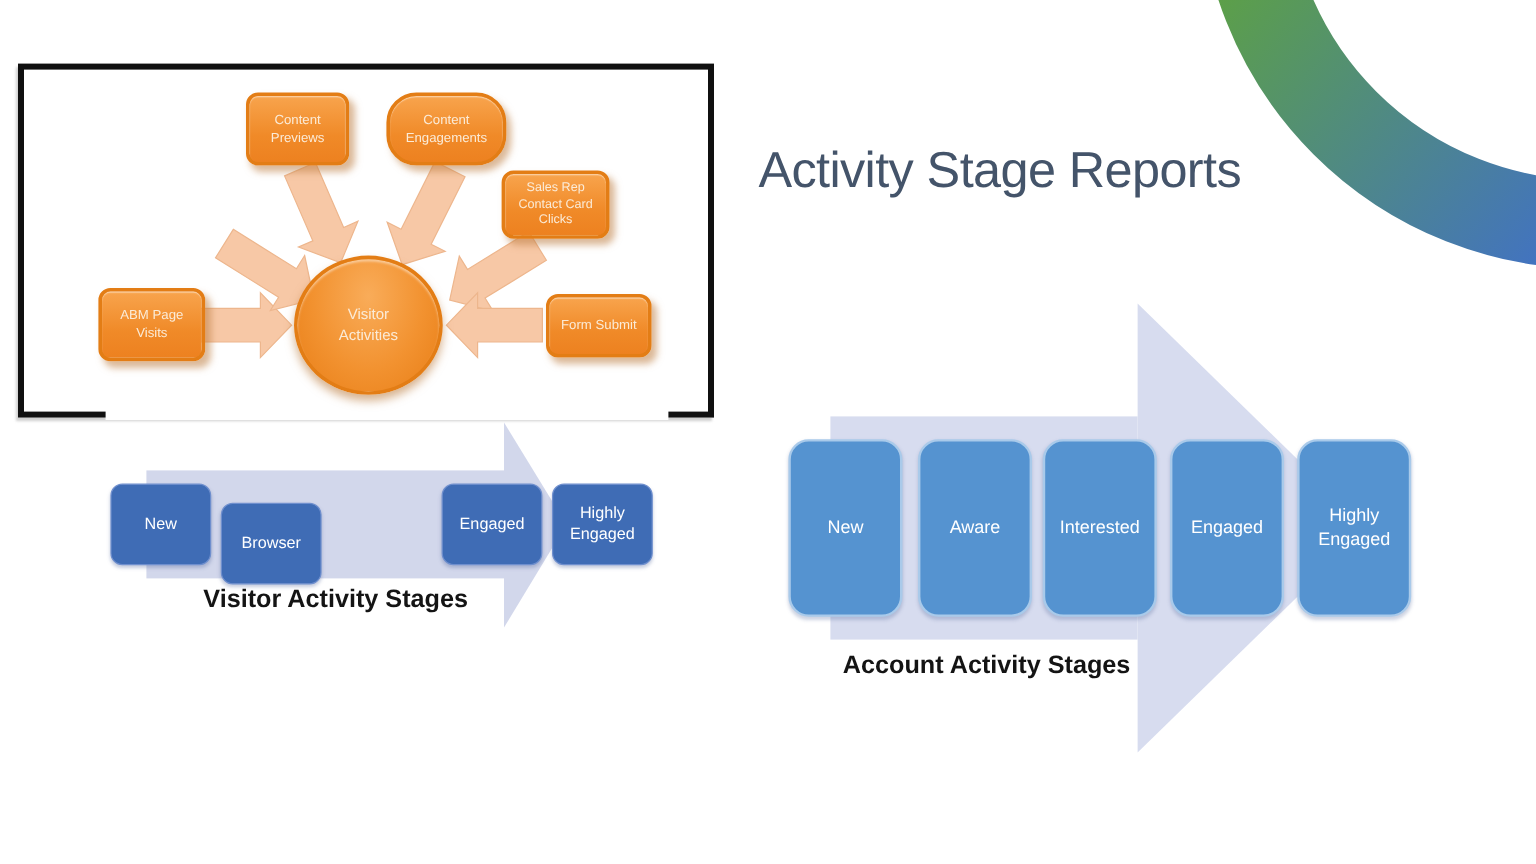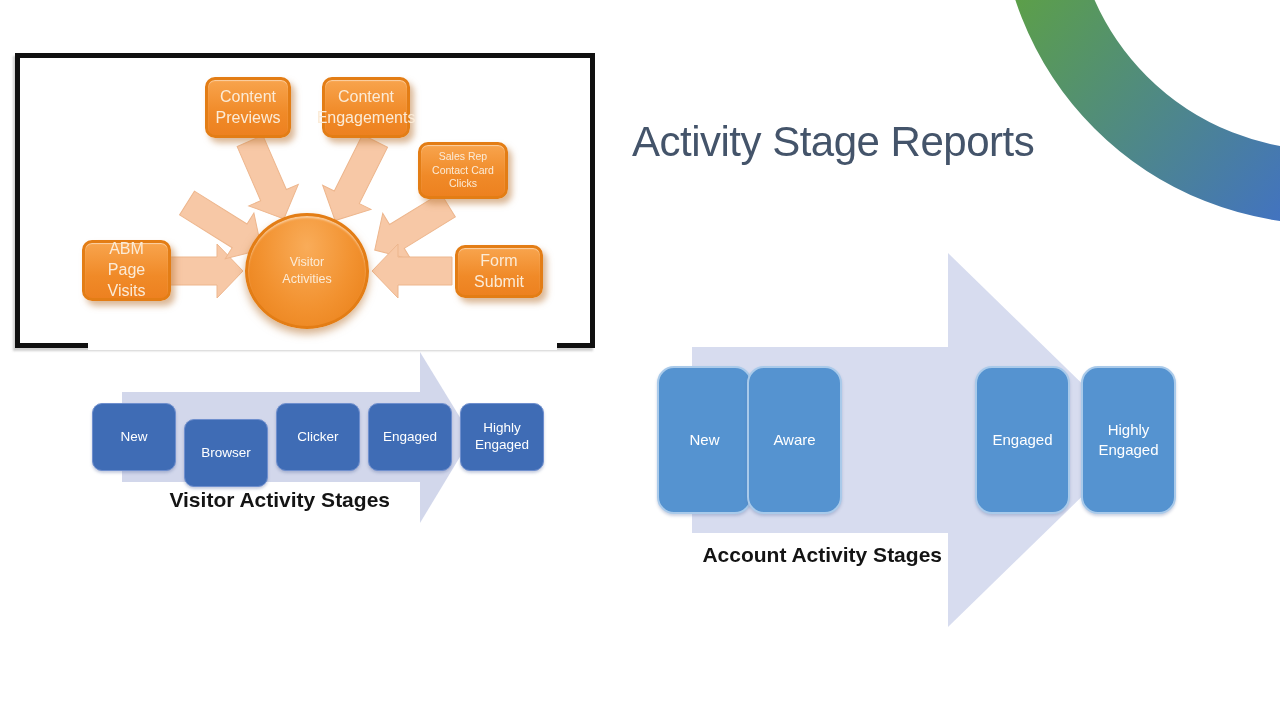--- a/index.html
+++ b/index.html
@@ -16,27 +16,27 @@
   
   .frame-border{position:absolute;left:15px;top:53px;width:580px;height:295px;
         box-sizing:border-box;border:5px solid #101010;
         box-shadow:-2px 3px 2px rgba(150,150,150,.45);}
   .frame-gap{position:absolute;left:88px;top:342px;width:469px;height:8px;background:#ffffff;}
   .panel{position:absolute;left:15px;top:53px;width:580px;height:295px;}
   .funnel-arrows{position:absolute;left:0;top:0;width:580px;height:295px;}
   .funnel-arrows path{fill:#F7C8A6;stroke:#EDB68D;stroke-width:1;}
 
   .obox{position:absolute;box-sizing:border-box;display:flex;align-items:center;justify-content:center;
-        text-align:center;color:#FBEBD7;font-size:16px;line-height:1.3;padding:2px 4px;
+        text-align:center;color:#FBEBD7;font-size:11px;line-height:1.3;padding:2px 4px;
         background:linear-gradient(180deg,#F8A44D 0%,#F08A28 60%,#ED8120 100%);
         border:3px solid #E37D15;border-radius:10px;
         box-shadow:4px 5px 6px rgba(189,126,66,.55), inset 0 1px 1px rgba(255,255,255,.5);}
   .obox-cta{left:93px;top:88px;width:89px;height:59px;}
   .obox-previews{left:190px;top:24px;width:86px;height:61px;}
-  .obox-engagements{left:307px;top:24px;width:88px;height:61px;}
+  .obox-engagements{left:307px;top:24px;width:100px;height:61px;border-radius:25px;}
   .obox-salesrep{left:403px;top:89px;width:90px;height:57px;font-size:10.5px;}
   .obox-abm{left:55px;top:187px;width:89px;height:61px;margin-left:12px;}
   .obox-form{left:440px;top:192px;width:88px;height:53px;}
   .ocircle{position:absolute;left:230px;top:160px;width:124px;height:116px;box-sizing:border-box;
         display:flex;align-items:center;justify-content:center;text-align:center;
         color:#FBEBD7;font-size:12.5px;line-height:1.35;padding:0 18px;
         background:radial-gradient(ellipse at 50% 28%,#F9AC59 0%,#F29230 55%,#E87E16 100%);
         border:3px solid #E37D15;border-radius:50%;
         box-shadow:0 5px 8px rgba(189,126,66,.6), inset 0 2px 2px rgba(255,255,255,.45);}
 
@@ -58,21 +58,21 @@
   .lbox5{left:460px;width:84px;padding:0 8px;}
   .caption-left{left:122px;top:488px;width:268px;}
 
   
   .band-right{left:692px;top:347px;width:256px;height:186px;background:#D7DCEF;}
   .head-right{left:948px;top:253px;border-top:187px solid transparent;border-bottom:187px solid transparent;
               border-left:192px solid #D7DCEF;}
   .rbox{top:366px;width:95px;height:148px;background:#5593D0;border:2px solid #A9CAEA;
         border-radius:17px;font-size:15px;line-height:1.35;padding:0 10px;
         box-shadow:0 2px 3px rgba(90,110,160,.3);}
-  .rbox1{left:657px;} .rbox2{left:747px;} .rbox3{left:869px;} .rbox4{left:975px;} .rbox5{left:1081px;}
+  .rbox1{left:657px;} .rbox2{left:765px;} .rbox3{left:869px;} .rbox4{left:975px;} .rbox5{left:1081px;}
   .caption-right{left:692px;top:543px;width:250px;}
 </style>
 </head>
 <body>
 
 <div class="slide">
 
   <svg class="corner-arc" viewBox="0 0 290 240" aria-hidden="true">
     <defs>
       <linearGradient id="arcGrad" gradientUnits="userSpaceOnUse" x1="26" y1="0" x2="290" y2="222">
@@ -104,26 +104,26 @@
     <div class="obox obox-abm">ABM Page Visits</div>
     <div class="obox obox-form">Form Submit</div>
 
     <div class="ocircle">Visitor Activities</div>
   </div>
 
   <div class="stage-band band-left"></div>
   <div class="stage-head head-left"></div>
   <div class="sbox lbox lbox1">New</div>
   <div class="sbox lbox lbox2">Browser</div>
-  <div class="sbox lbox lbox3">Clicker</div>
   <div class="sbox lbox lbox4">Engaged</div>
   <div class="sbox lbox lbox5">Highly Engaged</div>
   <div class="caption caption-left">Visitor Activity Stages</div>
 
   <div class="stage-band band-right"></div>
   <div class="stage-head head-right"></div>
   <div class="sbox rbox rbox1">New</div>
   <div class="sbox rbox rbox2">Aware</div>
+  <div class="sbox rbox rbox3">Interested</div>
   <div class="sbox rbox rbox4">Engaged</div>
   <div class="sbox rbox rbox5">Highly Engaged</div>
   <div class="caption caption-right">Account Activity Stages</div>
 
 </div>
 
 </body></html>

